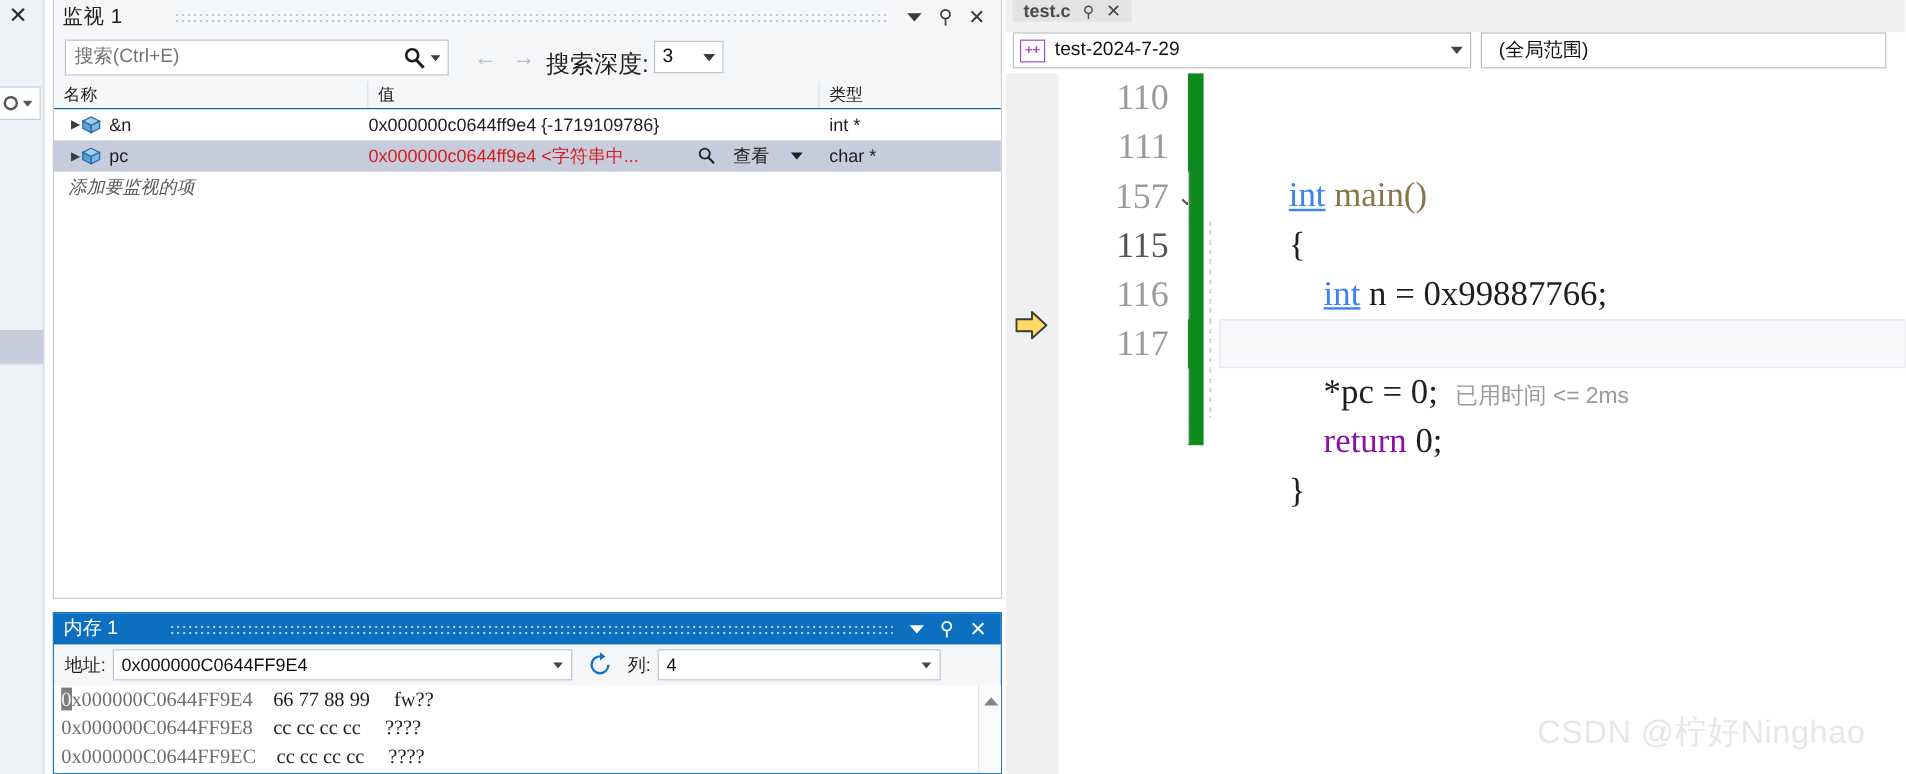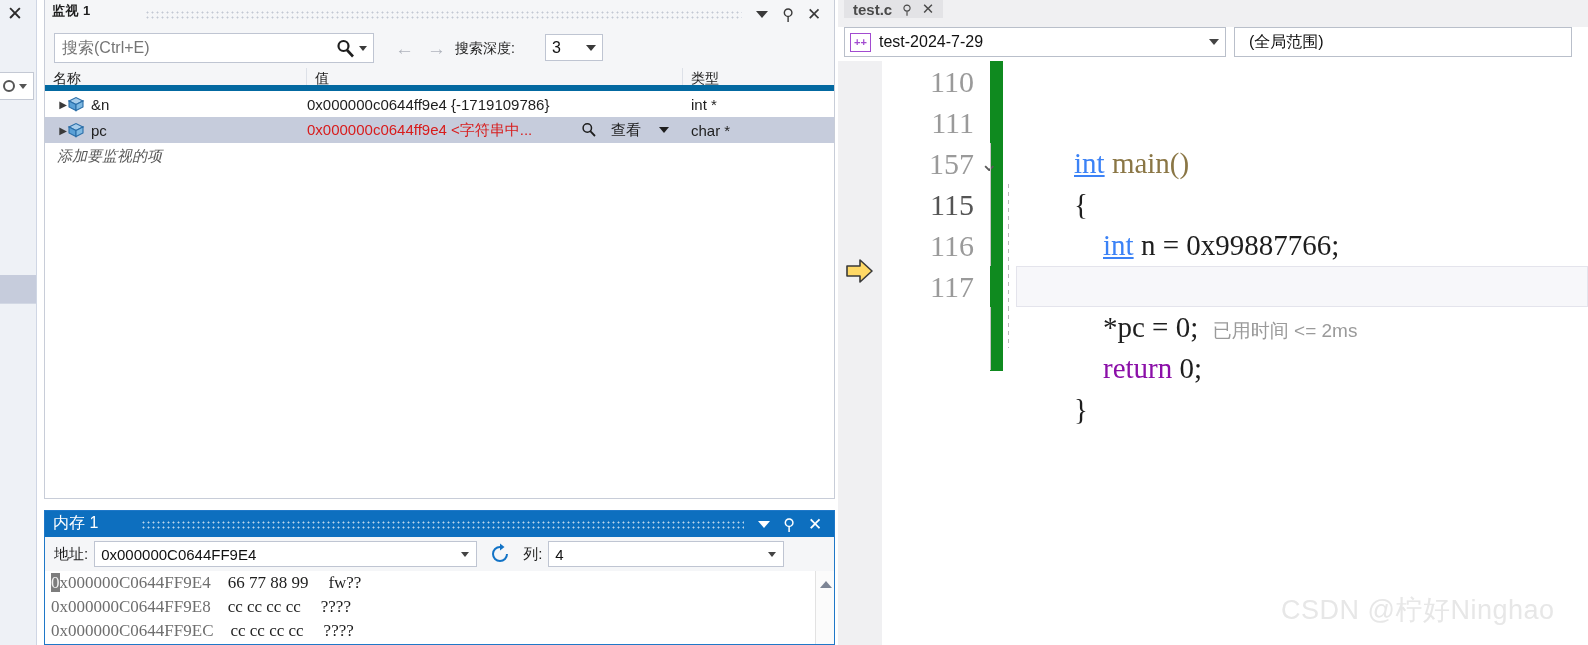--- a/index.html
+++ b/index.html
@@ -17,48 +17,48 @@
   #left-sliver .sliver-close { position:absolute; left:7px; top:4px; font-size:19px; color:#2b2b2b; font-weight:400; line-height:1; }
   #left-sliver .sliver-combo { position:absolute; left:-18px; top:72px; width:52px; height:28px; background:#fff; border:1px solid #c4c9d4; display:flex; align-items:center; justify-content:flex-end; padding-right:4px; }
   #left-sliver .sliver-combo .ring { width:12px; height:12px; border:2px solid #555; border-radius:50%; position:absolute; left:20px; top:7px; }
   #left-sliver .sliver-combo .caret { border-left:4px solid transparent; border-right:4px solid transparent; border-top:5px solid #555; margin-right:2px; }
   #left-sliver .sliver-selected { position:absolute; left:0; top:275px; width:36px; height:28px; background:#c6ccdc; }
   #left-sliver .sliver-line { position:absolute; left:0; top:303px; width:36px; height:1px; background:#d2d8e4; }
 
   
   #watch-window { position:absolute; left:44px; top:0; width:791px; height:499px; background:#f5f6f8; border:1px solid #c8cdd8; border-top:none; }
   #watch-header { height:28px; position:relative; background:#f5f6f8; }
-  #watch-title { position:absolute; left:7px; top:2px; font-size:13px; color:#1e1e1e; letter-spacing:.5px;font-weight:bold; }
+  #watch-title { position:absolute; left:7px; top:2px; font-size:17px; color:#1e1e1e; letter-spacing:.5px; }
   #watch-grip { position:absolute; left:100px; top:10px; right:92px; height:9px;
     background-image:radial-gradient(#b9c0cc 0.9px, transparent 1.1px);
     background-size:5px 5px; opacity:.85; }
   .hdr-btn { position:absolute; top:4px; width:20px; height:20px; display:flex; align-items:center; justify-content:center; color:#3a3a3a; }
   #watch-dropdown { right:62px; }
   #watch-dropdown .caret { border-left:6px solid transparent; border-right:6px solid transparent; border-top:7px solid #3a3a3a; }
   #watch-pin { right:36px; font-size:16px; }
   #watch-close { right:10px; font-size:17px; }
 
   
   #watch-toolbar { position:absolute; left:0; top:28px; width:100%; height:40px; }
   #watch-search { position:absolute; left:9px; top:5px; width:320px; height:30px; background:#fff; border:1px solid #bfc5d2; display:flex; align-items:center; }
   #watch-search-input { flex:1; border:none; outline:none; font-family:"Liberation Sans",sans-serif; font-size:16px; color:#9a9a9a; padding-left:7px; background:transparent; }
   #search-icon-wrap { width:28px; display:flex; align-items:center; justify-content:center; }
   #search-caret { width:14px; display:flex; align-items:center; }
   #search-caret .caret { border-left:4px solid transparent; border-right:4px solid transparent; border-top:5px solid #3a3a3a; }
   .nav-arrow { position:absolute; top:10px; font-size:19px; color:#b0b4bd; }
   #watch-back { left:350px; }
   #watch-fwd  { left:382px; }
-  #depth-label { position:absolute; left:410px; top:12px; font-size:14px; color:#1e1e1e; }
+  #depth-label { position:absolute; left:410px; top:12px; font-size:20px; color:#1e1e1e; }
   #depth-select { position:absolute; left:500px; top:6px; width:58px; height:27px; background:#fff; border:1px solid #bfc5d2; display:flex; align-items:center; }
   #depth-value { padding-left:6px; font-size:16px; color:#111; flex:1; }
   #depth-select .caret { border-left:5px solid transparent; border-right:5px solid transparent; border-top:6px solid #3a3a3a; margin-right:6px; }
 
   
   #watch-table { position:absolute; left:0; top:68px; width:100%; bottom:0; background:#fff; }
-  #watch-colhdr { height:23px; display:flex; background:#f5f6f8; border-bottom:6px solid #0369a1; font-size:14px; color:#1e1e1e;font-family:Liberation Serif, serif; }
+  #watch-colhdr { height:23px; display:flex; background:#f5f6f8; border-bottom:1px solid #0369a1; font-size:14px; color:#1e1e1e;font-family:Liberation Serif, serif; }
   #watch-colhdr .ch { padding:2px 0 0 8px; border-right:1px solid #dde1e8; }
   .col-name { width:262px; }
   .col-value { width:376px; }
   .col-type { flex:1; border-right:none !important; }
   .wrow { height:26px; display:flex; align-items:center; font-size:15px; position:relative; }
   .wrow.selected { background:#c6ccdc; }
   .wr-name { width:262px; display:flex; align-items:center; }
   .wr-exp { width:22px; text-align:center; color:#3a3a3a; font-size:10px; padding-left:14px; }
   .cube { width:18px; height:16px; margin-right:6px; position:relative; }
   .wr-label { color:#1e1e1e; }

